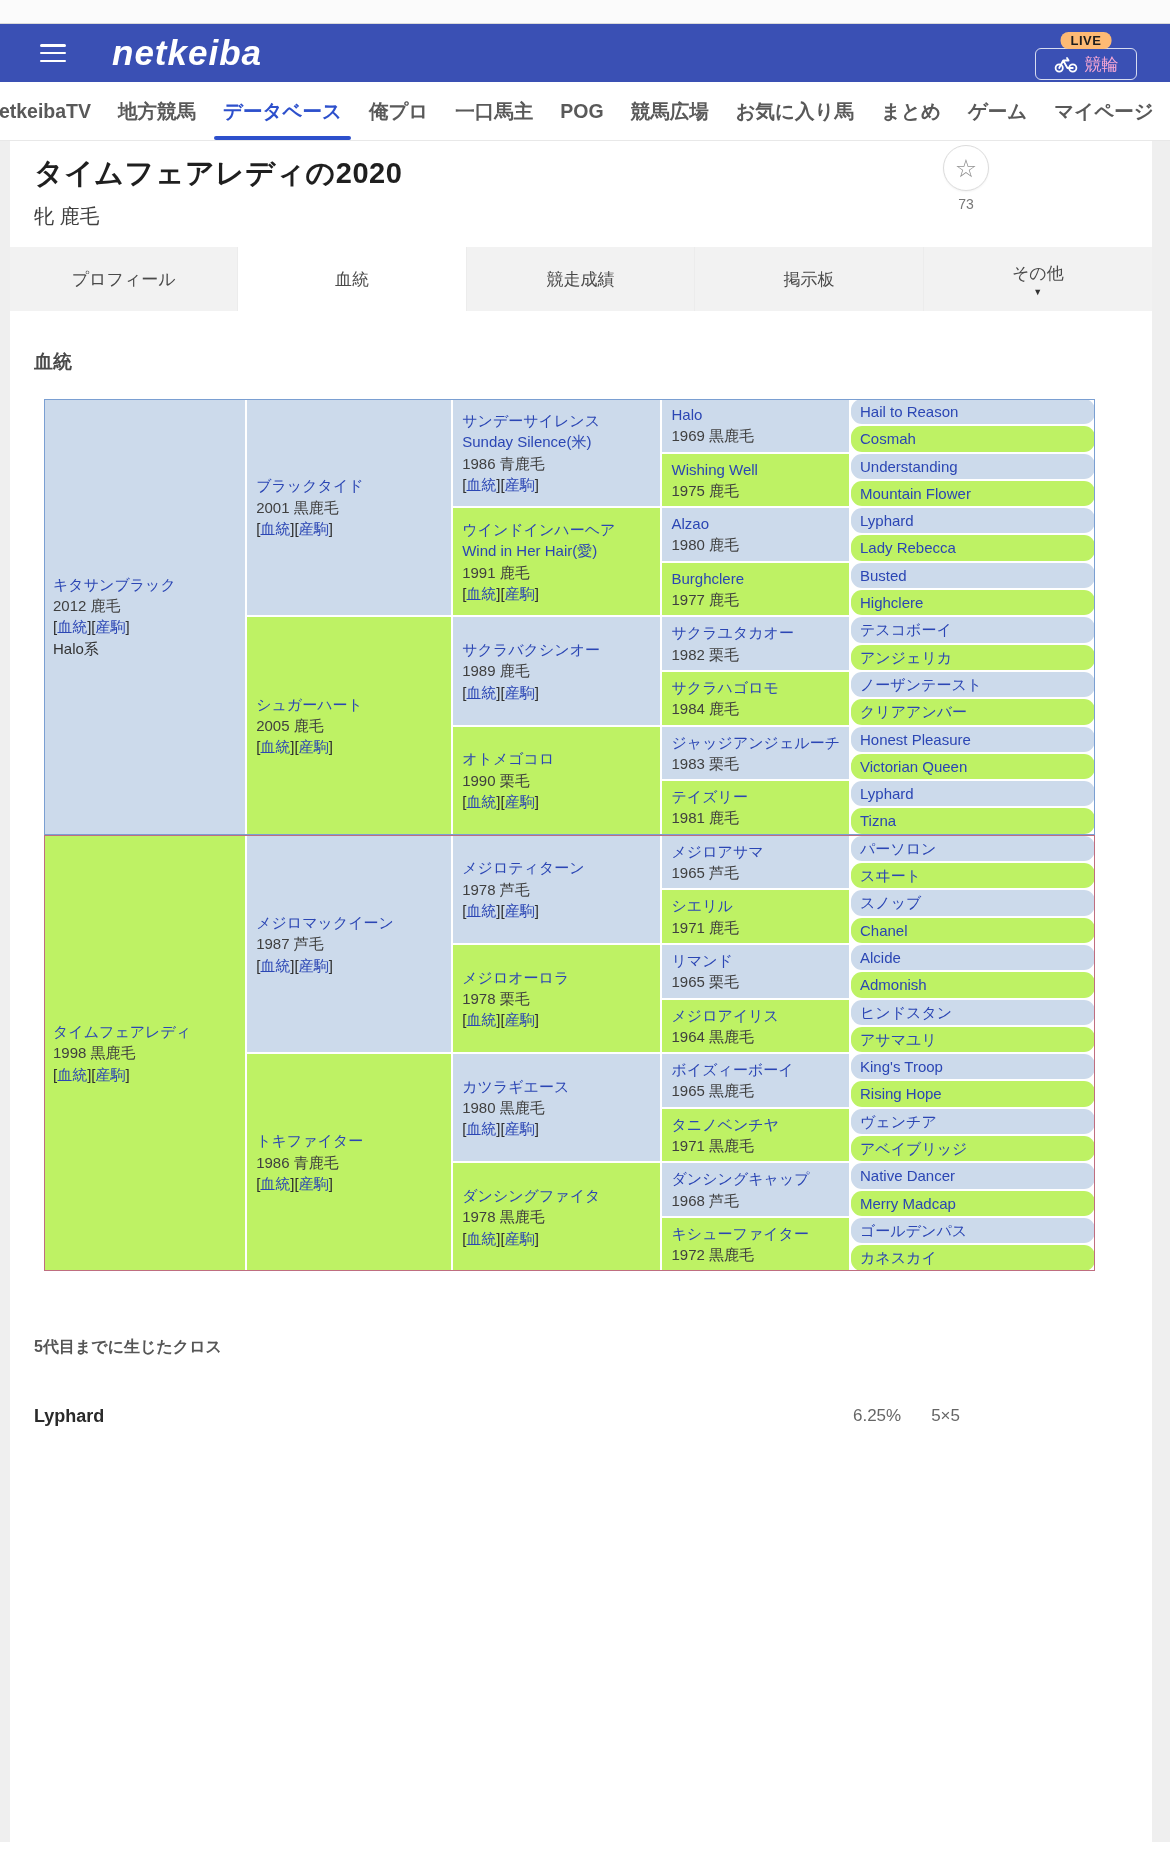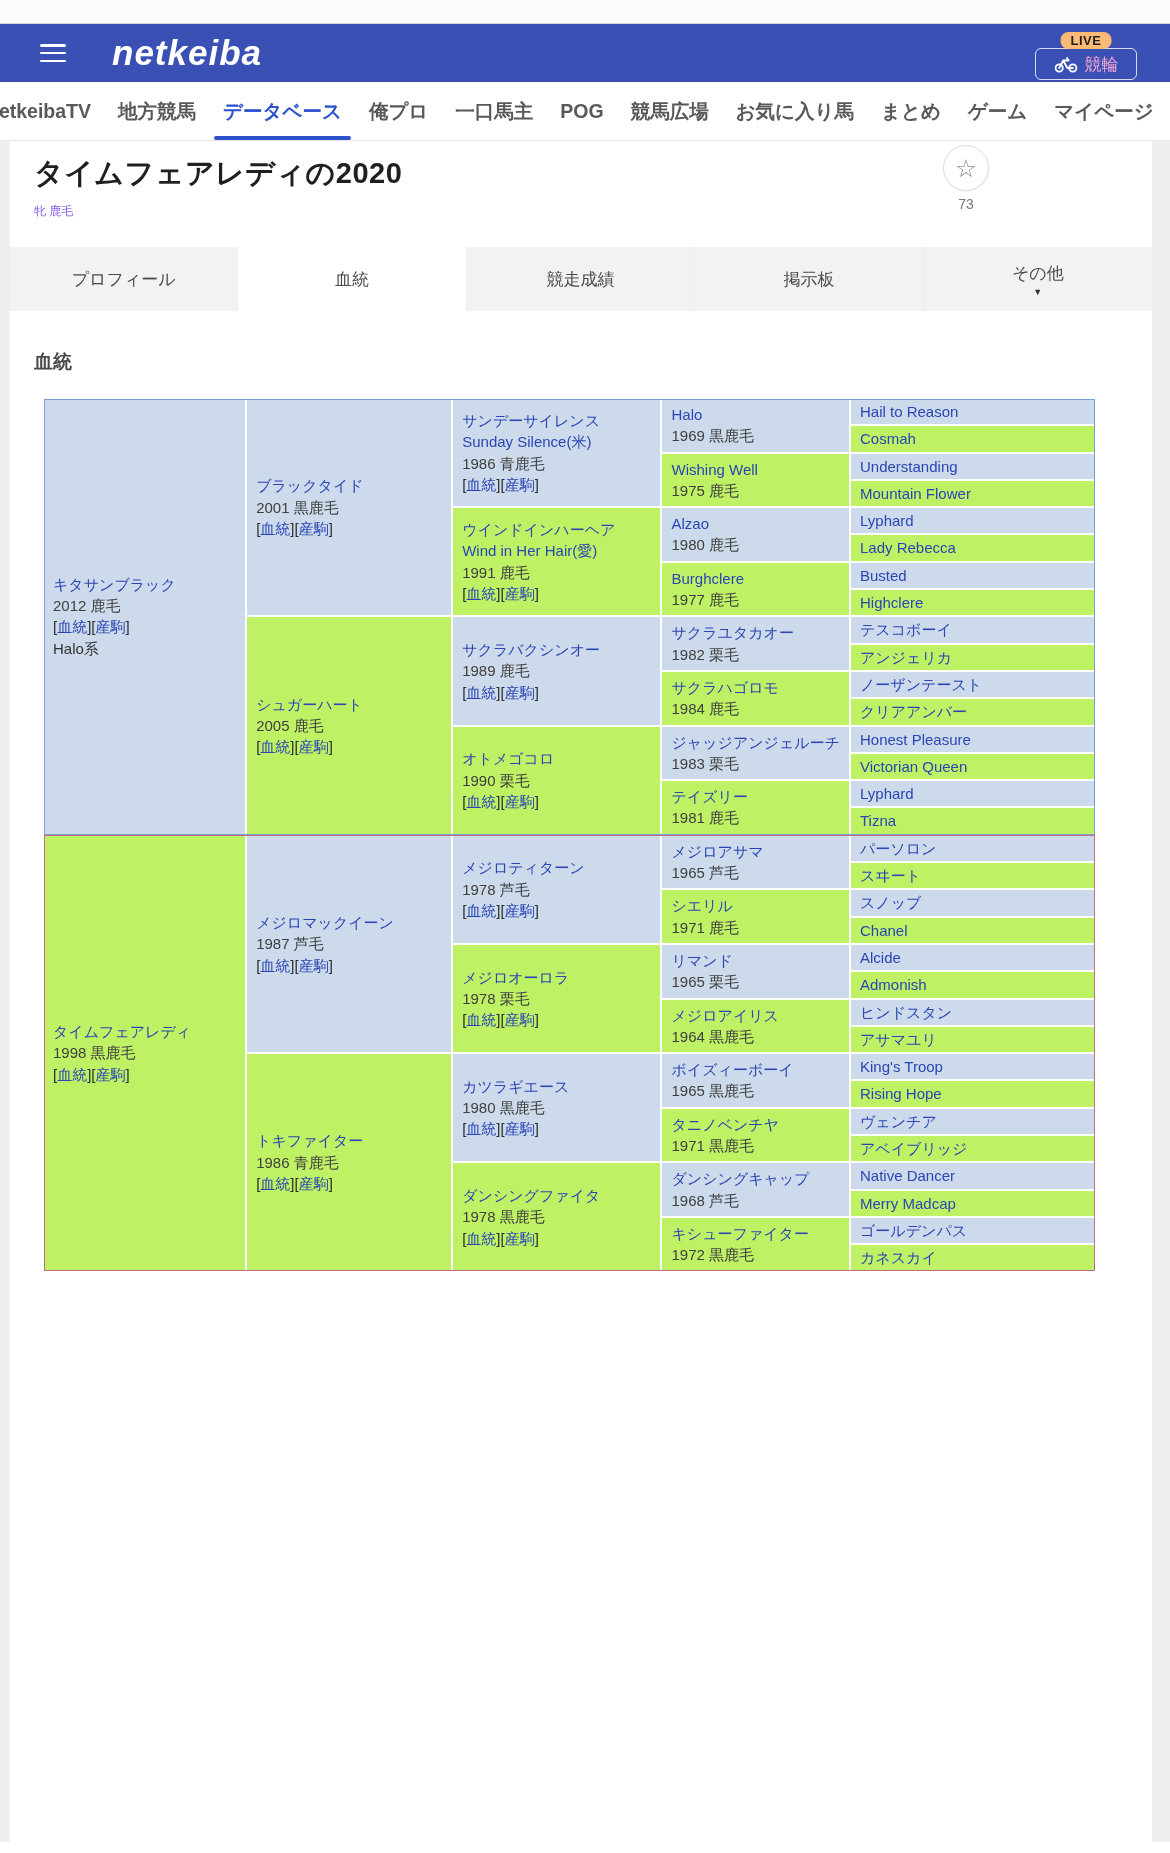--- a/index.html
+++ b/index.html
@@ -33,21 +33,21 @@
   .nav-item.active { color:#2d50cc; }
   .nav-item.active::after { content:""; position:absolute; left:-9px; right:-9px; bottom:0;
     height:4px; background:#2d50cc; border-radius:2px; }
 
   
   .page { background:#efefef; padding:0 18px 0 10px; }
   .card { background:#fff; min-height:1701px; position:relative; }
 
   .horse-header { position:relative; padding:13px 24px 0 24px; height:106px; }
   .horse-title { font-size:29px; font-weight:700; color:#1f1f1f; letter-spacing:.5px; }
-  .horse-sub { margin-top:9px; font-size:12px; color:#8b5cf6; }
+  .horse-sub { margin-top:9px; font-size:20px; color:#404040; }
   .fav { position:absolute; top:4px; right:160px; width:52px; text-align:center; }
   .fav-circle { width:46px; height:46px; border:1px solid #dcdcdc; border-radius:50%;
     background:#fff; display:flex; align-items:center; justify-content:center; margin:0 auto;
     cursor:pointer; box-shadow:0 1px 2px rgba(0,0,0,.05); }
   .star-glyph { font-size:25px; color:#8f8f8f; line-height:1; }
   .fav-count { margin-top:5px; font-size:14px; color:#777;text-align:center; }
 
   
   .tabs { display:flex; height:64px; background:#f2f2f2; }
   .tab { flex:1 1 20%; display:flex; flex-direction:column; align-items:center; justify-content:center;
@@ -62,21 +62,21 @@
 
   .ped-wrap { position:relative; margin:24px 0 0 34px; width:1051px; overflow:hidden; }
   .ped-border { position:absolute; pointer-events:none; }
   .ped-border.top { inset:0 0 50% 0; border:1px solid #7a9fd2; }
   .ped-border.bottom { inset:50% 0 0 0; border:1px solid #bf6e80; }
 
   table.ped { border-collapse:separate; border-spacing:2px; table-layout:fixed; margin:-2px; }
   col.c1{width:202px} col.c2{width:205px} col.c3{width:208px} col.c4{width:186px} col.c5{width:246px}
   td.pcell { padding:5px 9px; vertical-align:middle; font-size:15px; line-height:1.42;
     overflow:hidden; white-space:nowrap; }
-  td.g5 { height:24px; padding:2px 9px; }
+  td.g5 { height:24px; padding:2px 9px;border-radius:11px; }
   td.blue { background:#ccdaeb; }
   td.pink { background:#bef264; }
   .hname, .hen { color:#2b46b4; display:block; cursor:pointer; }
   .hdetail { color:#3f3f3f; }
   .hnote { color:#333; }
   .hlinks { color:#2e2e2e; }
   .hlinks a { color:#2b46b4; cursor:pointer; }
 
   
   .cross { margin:66px 0 0 24px; }
@@ -470,15 +470,25 @@
               <td class="pcell g5 pink">
                 <a class="hname">カネスカイ</a>
               </td>
             </tr>
           </tbody>
       </table>
       <div class="ped-border top"></div>
       <div class="ped-border bottom"></div>
     </div>
 
+    <div class="cross">
+      <div class="cross-heading">5代目までに生じたクロス</div>
+      <div id="cross-rows">
+          <div class="cross-row">
+            <span class="cross-name">Lyphard</span>
+            <span class="cross-pct">6.25%</span>
+            <span class="cross-x">5×5</span>
+          </div>
+        </div>
+    </div>
 
   </div>
 </div>
 
 </body></html>

